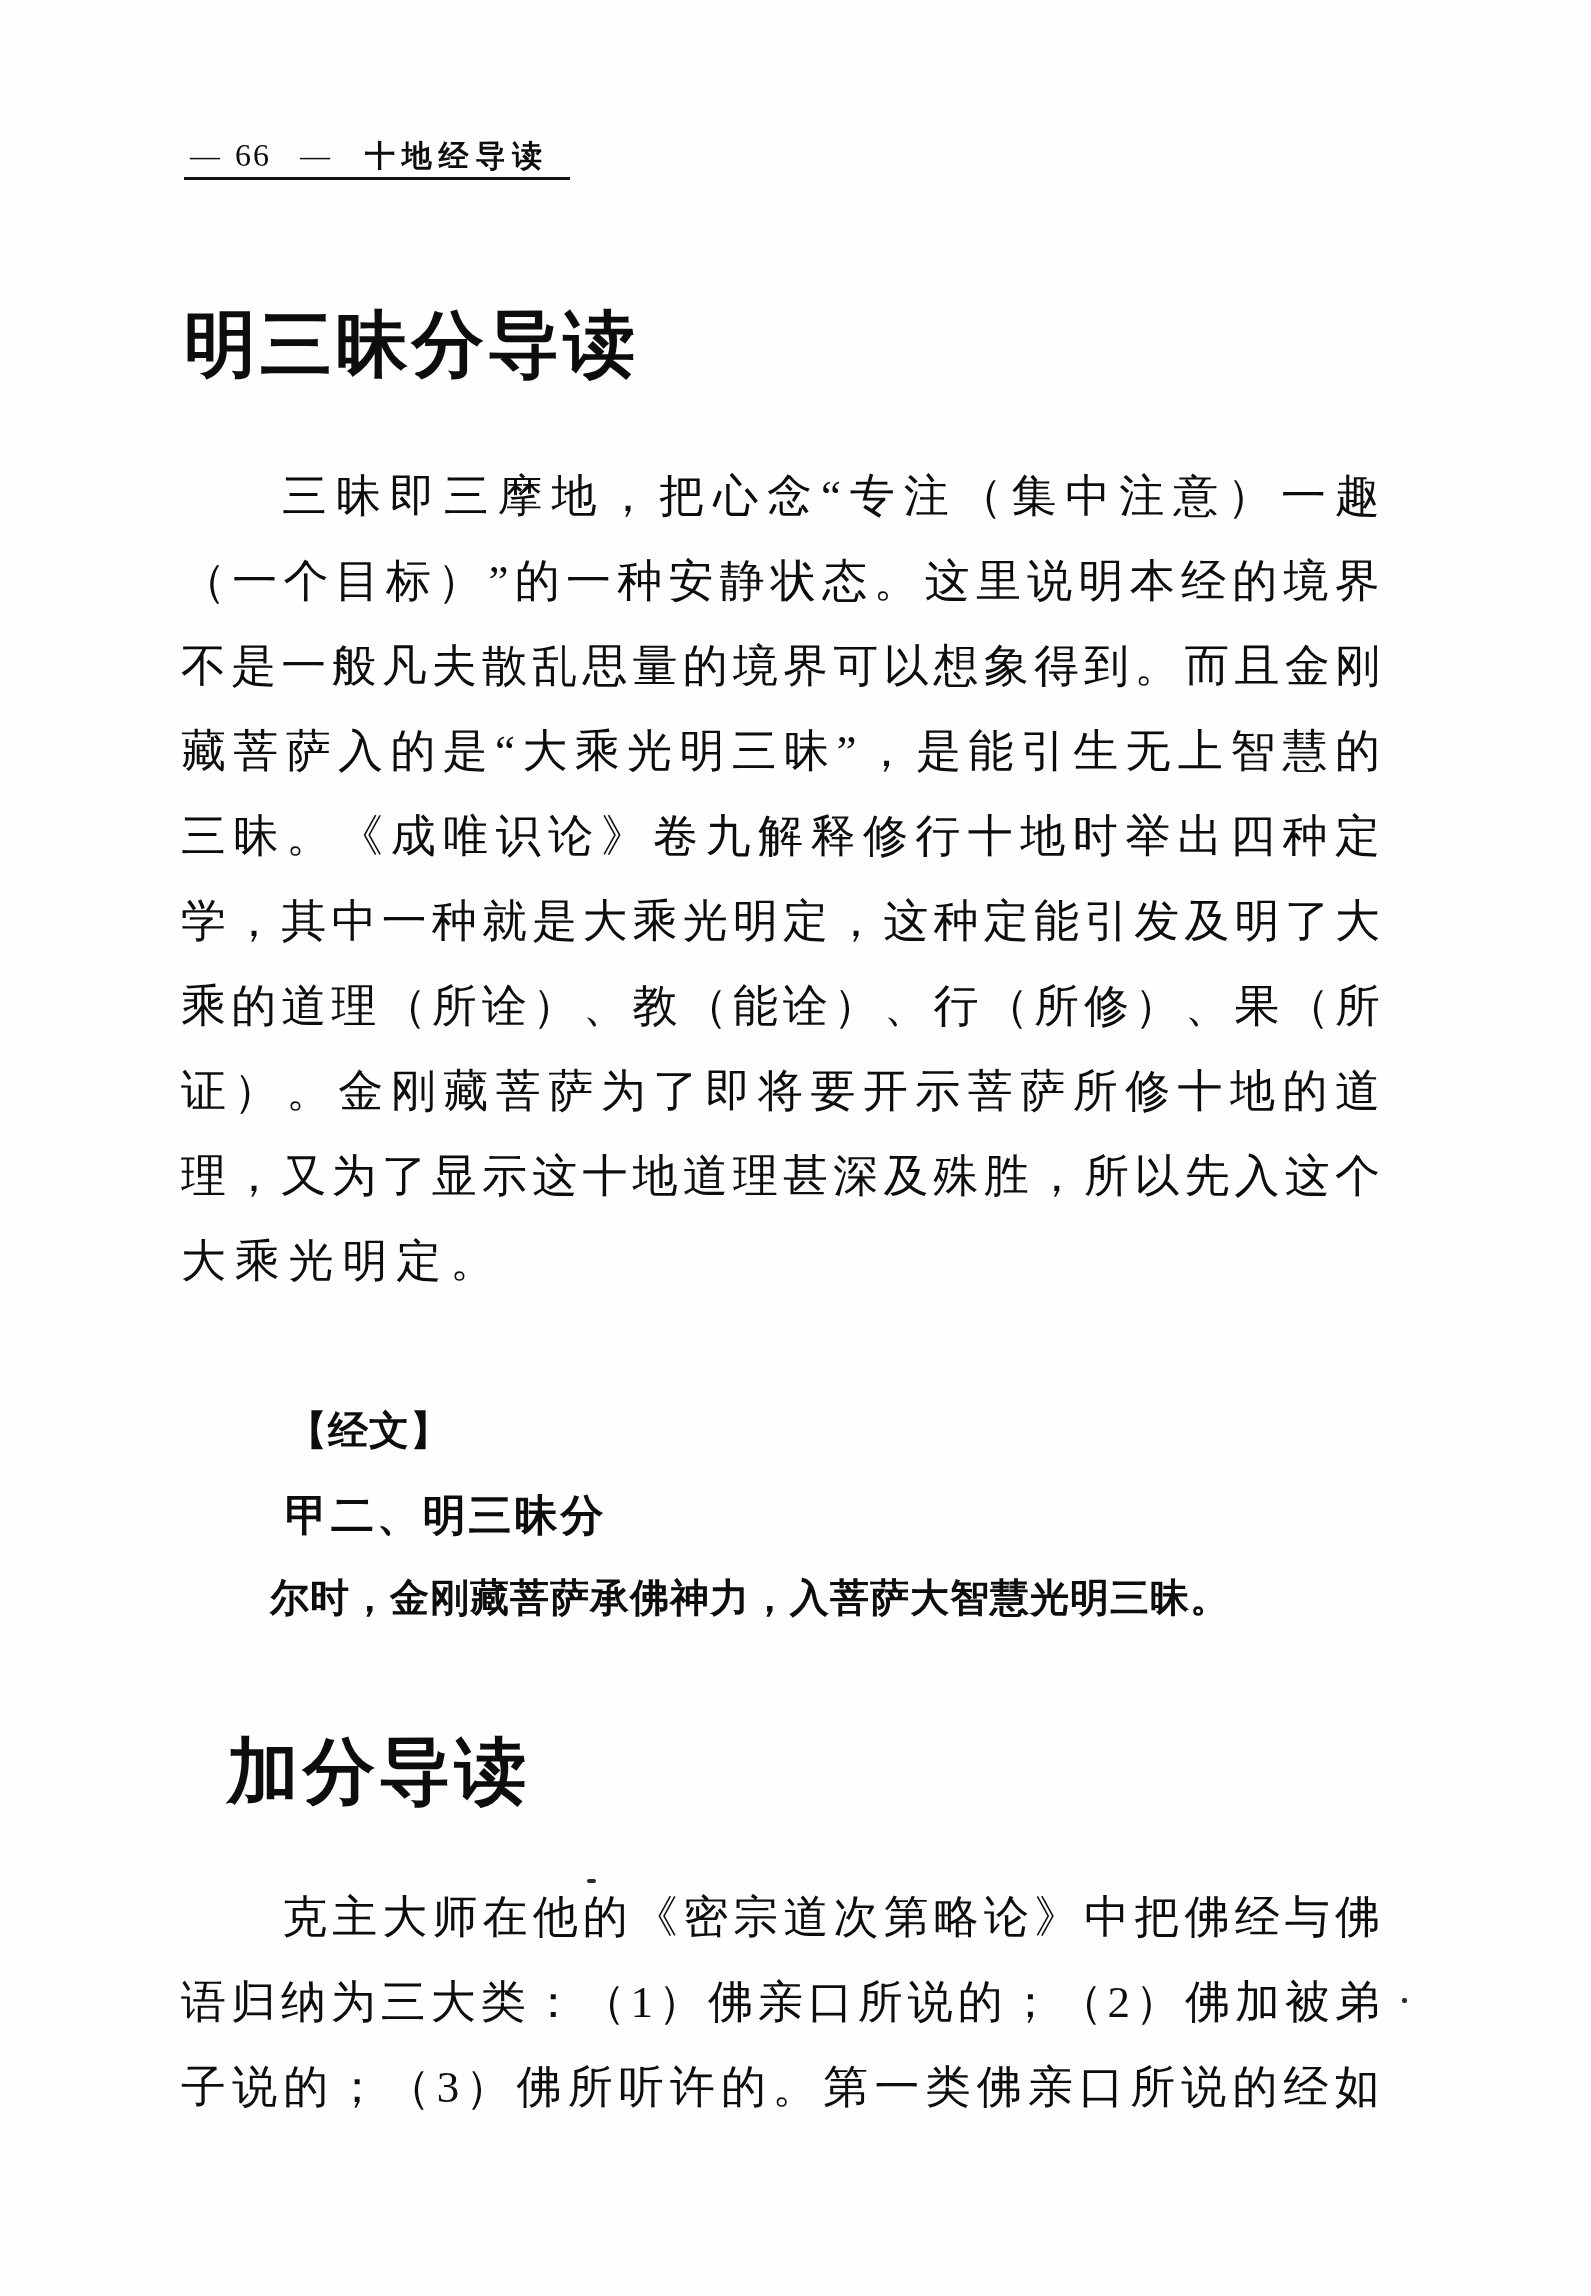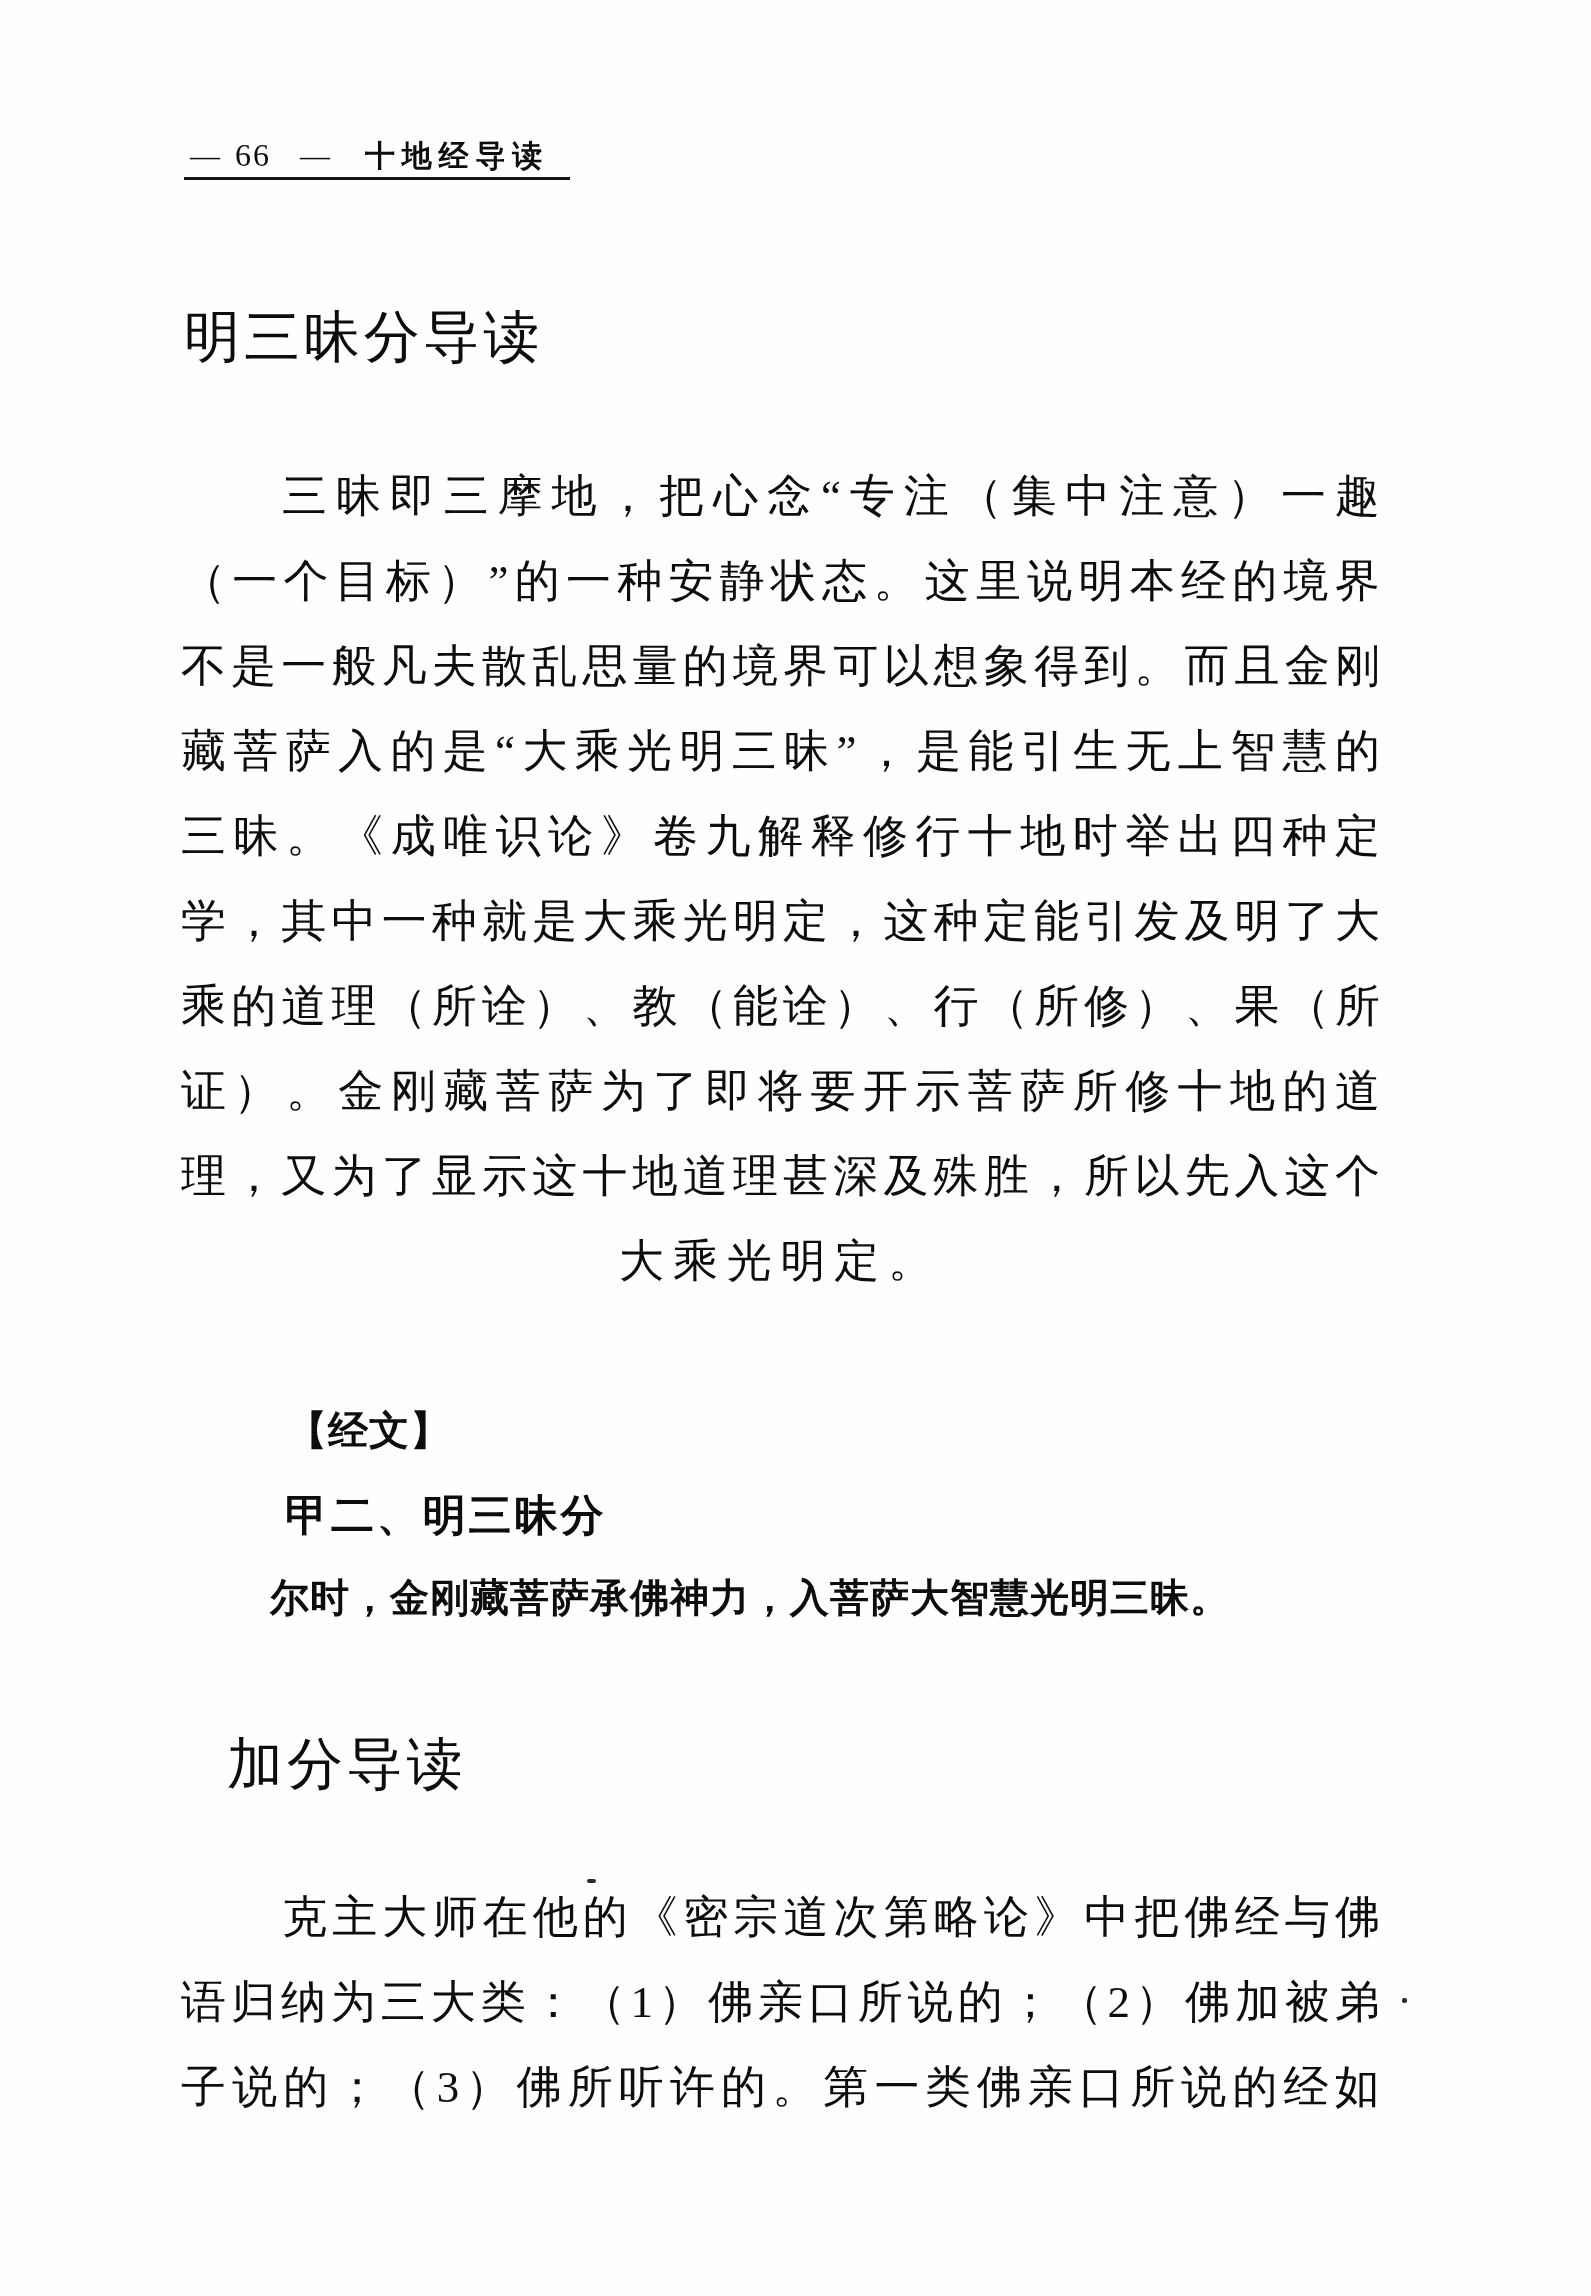--- a/index.html
+++ b/index.html
@@ -9,30 +9,30 @@
     font-family:"Liberation Serif","DejaVu Serif",serif;
   }
   .abs{position:absolute;}
   
   .hdr{top:136px;left:190px;display:flex;align-items:baseline;font-size:30px;font-weight:500;}
   .hdr .num{margin-left:15px;font-size:32px;letter-spacing:2px;}
   .hdr .d2{margin-left:29px;}
   .hdr .btitle{margin-left:35px;letter-spacing:6.8px;font-weight:600;}
   .rule{top:177px;left:184px;width:386px;height:2.9px;background:#141414;}
   
-  .h1{font-size:56px;font-weight:400;letter-spacing:3.9px;line-height:1;white-space:nowrap;text-align:right;}
+  .h1{font-size:72px;font-weight:700;letter-spacing:3.9px;line-height:1;white-space:nowrap;text-align:right;}
   #t1{top:309px;left:184px;}
   #t2{top:1736px;left:184px;margin-left:43px;}
   
   .para{left:181px;width:1199px;font-size:45px;font-weight:500;line-height:85px;}
   #p1{top:454px;}
   #p2{top:1875px;}
   .jline{display:flex;justify-content:space-between;white-space:nowrap;}
   .jline.indent{padding-left:101px;}
-  .plain{letter-spacing:8.8px;white-space:nowrap;text-align:center;}
+  .plain{letter-spacing:8.8px;white-space:nowrap;}
   
   .jwen{top:1411px;left:287px;font-size:40px;font-weight:600;line-height:1;letter-spacing:1px;white-space:nowrap;}
   .sub{top:1494px;left:285px;font-size:43px;font-weight:700;line-height:1;letter-spacing:2.9px;white-space:nowrap;
        font-family:Liberation Sans, sans-serif;}
   .stext{top:1578px;left:270px;font-size:39px;font-weight:700;line-height:1;letter-spacing:1px;white-space:nowrap;
        font-family:"Liberation Sans","DejaVu Sans",sans-serif;}
   
   .speck{background:#2b2b2b;border-radius:2px;}
   #sp1{top:1879px;left:587px;width:8.8px;height:3.9px;}
   #sp2{top:1998px;left:1402px;width:4.9px;height:4.9px;}

